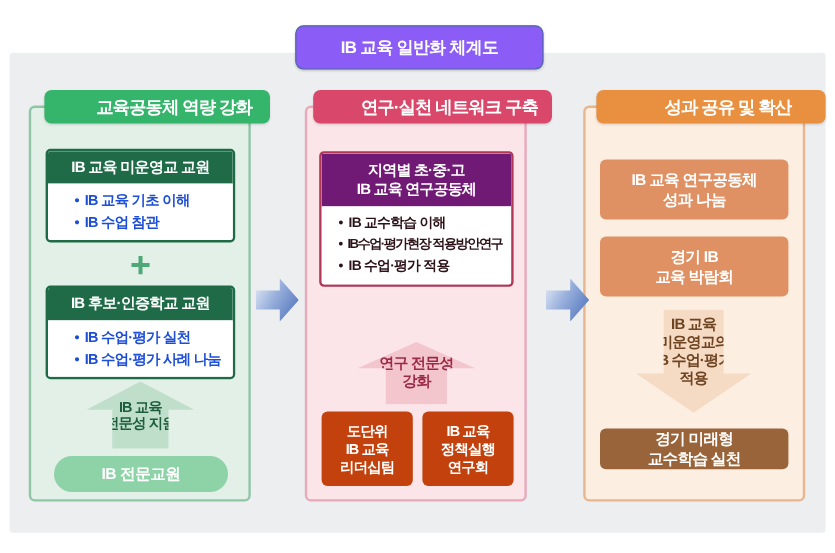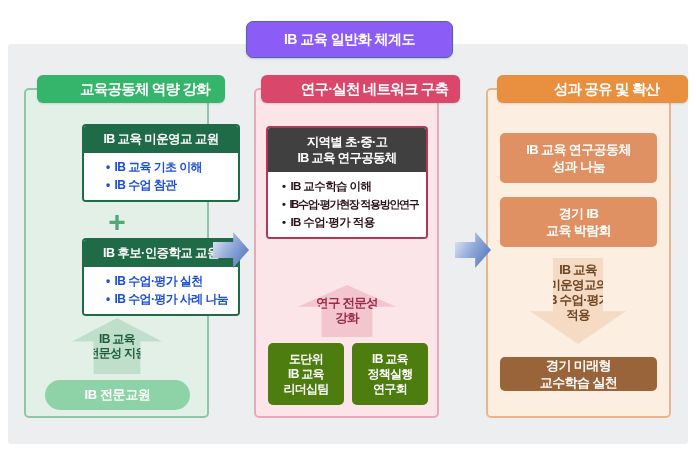--- a/index.html
+++ b/index.html
@@ -87,21 +87,21 @@
   .hdr-pink   { left: 261px; width: 171px; background: #d9486b; }
   .hdr-orange { left: 497px; width: 163px; background: #e8903f; }
 
   
   .card {
     position: absolute;
     box-sizing: border-box;
     border-radius: 4px;
     overflow: hidden;
   }
-  .card-green { border: 2px solid #1f6b47; background: #ffffff; left: 38px; width: 158px; margin-left: 44px; }
+  .card-green { border: 2px solid #1f6b47; background: #ffffff; left: 38px; width: 158px; }
   .card-title-green {
     background: #1f6b47;
     color: #ffffff;
     font-size: 12.5px;
     font-weight: bold;
     letter-spacing: -0.6px;
     text-align: center;
     padding: 5px 0 5px;
   }
   .card-body {
@@ -203,21 +203,21 @@
 
   
   .card-pink {
     left: 266px;
     width: 162px;
     border: 2px solid #b03756;
     background: #ffffff;
     border-radius: 4px;
   }
   .card-title-pink {
-    background: #404040;
+    background: #701a75;
     color: #ffffff;
     font-size: 12.5px;
     font-weight: bold;
     letter-spacing: -0.7px;
     text-align: center;
     line-height: 16px;
     padding: 6px 0 6px;
   }
   .bullet-row-pink {
     color: #2b1118;
@@ -232,21 +232,21 @@
     content: "\2022";
     margin-right: 5px;
   }
   .bullet-tight { letter-spacing: -1.3px; font-size: 11px; }
 
   .pink-bottom-box {
     position: absolute;
     top: 343px;
     width: 76px;
     height: 62px;
-    background: #4d7c0f;
+    background: #c2410c;
     border-radius: 5px;
     color: #ffffff;
     font-size: 12px;
     font-weight: bold;
     letter-spacing: -0.7px;
     line-height: 15px;
     display: flex;
     align-items: center;
     justify-content: center;
     text-align: center;

